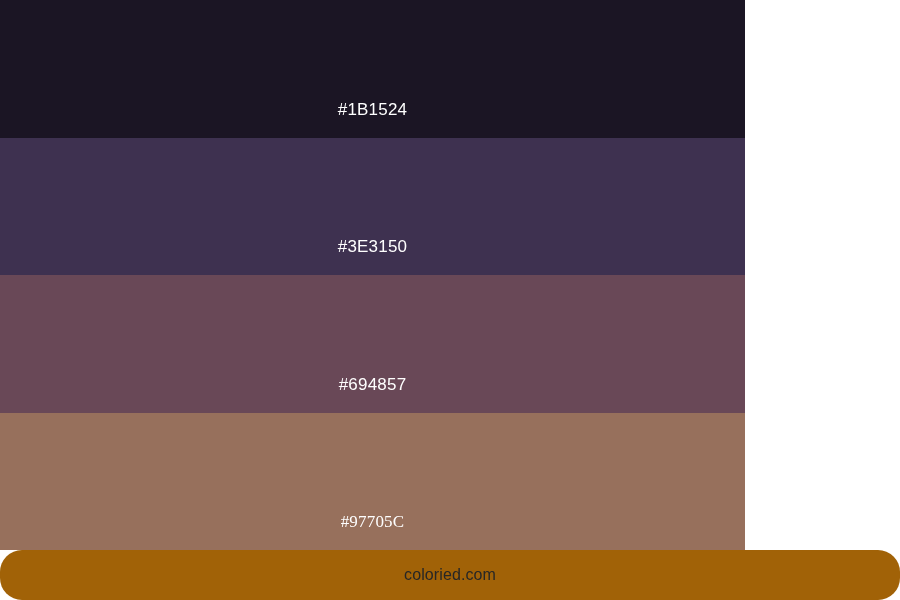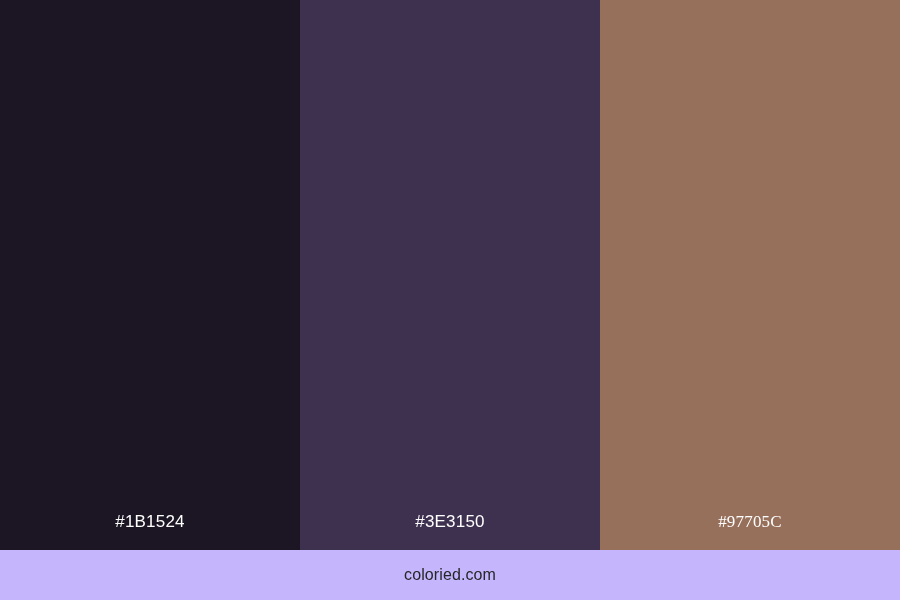--- a/index.html
+++ b/index.html
@@ -15,21 +15,22 @@
   }
   .palette-page {
     width: 900px;
     height: 600px;
     display: flex;
     flex-direction: column;
     background: #ffffff;
   }
   .swatch-strip {
     display: flex;
-    width: 900px;
+    flex-direction: column;
+    width: 745px;
     height: 550px;
   }
   .swatch {
     flex: 1 1 0;
     height: 100%;
     position: relative;
     display: flex;
     align-items: flex-end;
     justify-content: center;
   }
@@ -38,24 +39,25 @@
     font-size: 17px;
     line-height: 1;
     letter-spacing: 0.2px;
     padding-bottom: 20px;
     white-space: nowrap;
     user-select: none;
   }
   .footer {
     flex: 1 1 auto;
     width: 900px;
-    background: #c4b5fd;
+    background: #a16207;
     display: flex;
     align-items: center;
     justify-content: center;
+    border-radius: 22px;
   }
   .footer-text {
     font-family: "Liberation Sans", sans-serif;
     font-size: 16px;
     color: #262626;
     letter-spacing: 0.1px;
     line-height: 1;
     user-select: none;
   }
 </style>
@@ -67,20 +69,23 @@
   <div class="swatch-strip">
 
     <div class="swatch" style="background-color: rgb(27, 21, 36);">
       <span class="swatch-label" style="color: rgb(255, 255, 255);">#1B1524</span>
     </div>
 
     <div class="swatch" style="background-color: rgb(62, 49, 80);">
       <span class="swatch-label" style="color: rgb(255, 255, 255);">#3E3150</span>
     </div>
 
+    <div class="swatch" style="background-color: rgb(105, 72, 87);">
+      <span class="swatch-label" style="color: rgb(255, 255, 255);">#694857</span>
+    </div>
 
     <div class="swatch" style="background-color: rgb(151, 112, 92);">
       <span class="swatch-label" style="color: rgb(255, 255, 255); font-family: Liberation Serif, serif;">#97705C</span>
     </div>
 
 
   </div>
 
   <div class="footer">
     <span class="footer-text">coloried.com</span>

